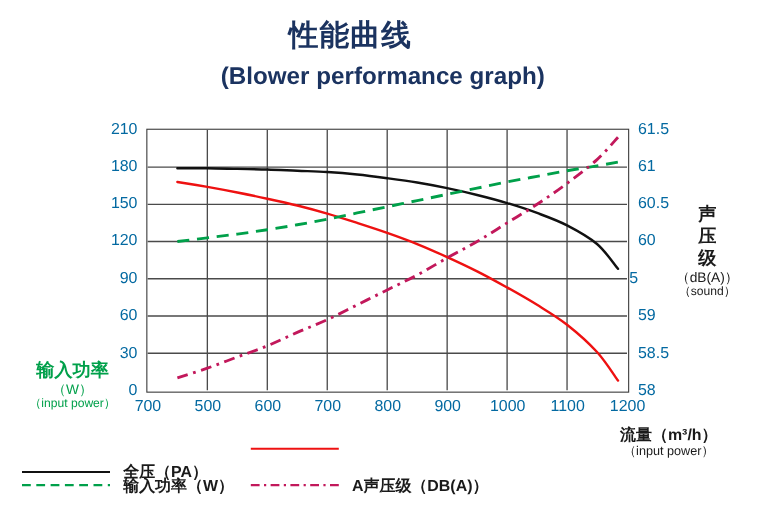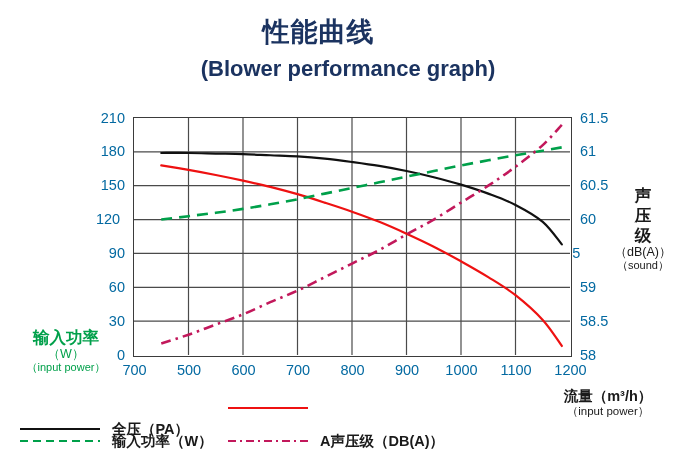--- a/index.html
+++ b/index.html
@@ -86,21 +86,21 @@
   <div class="axtitle" id="ax-flow">
     <span class="l1">流量（m³/h）</span>
     <span class="l3">（input power）</span>
   </div>
 
   <div id="ticks-left">
       <div class="tick tick-left" style="left: 91px; top: 346.5px;">0</div>
       <div class="tick tick-left" style="left: 91px; top: 312.643px;">30</div>
       <div class="tick tick-left" style="left: 91px; top: 278.786px;">60</div>
       <div class="tick tick-left" style="left: 91px; top: 244.929px;">90</div>
-      <div class="tick tick-left" style="left: 91px; top: 211.071px; text-align: center;">120</div>
+      <div class="tick tick-left" style="left: 91px; top: 211.071px;">120</div>
       <div class="tick tick-left" style="left: 91px; top: 177.214px;">150</div>
       <div class="tick tick-left" style="left: 91px; top: 143.357px;">180</div>
       <div class="tick tick-left" style="left: 91px; top: 109.5px;">210</div>
     </div>
   <div id="ticks-right">
       <div class="tick tick-right" style="left: 580px; top: 346.5px;">58</div>
       <div class="tick tick-right" style="left: 580px; top: 312.643px;">58.5</div>
       <div class="tick tick-right" style="left: 580px; top: 278.786px;">59</div>
       <div class="tick tick-right" style="left: 552px; top: 244.929px;">59.5</div>
       <div class="tick tick-right" style="left: 580px; top: 211.071px;">60</div>

